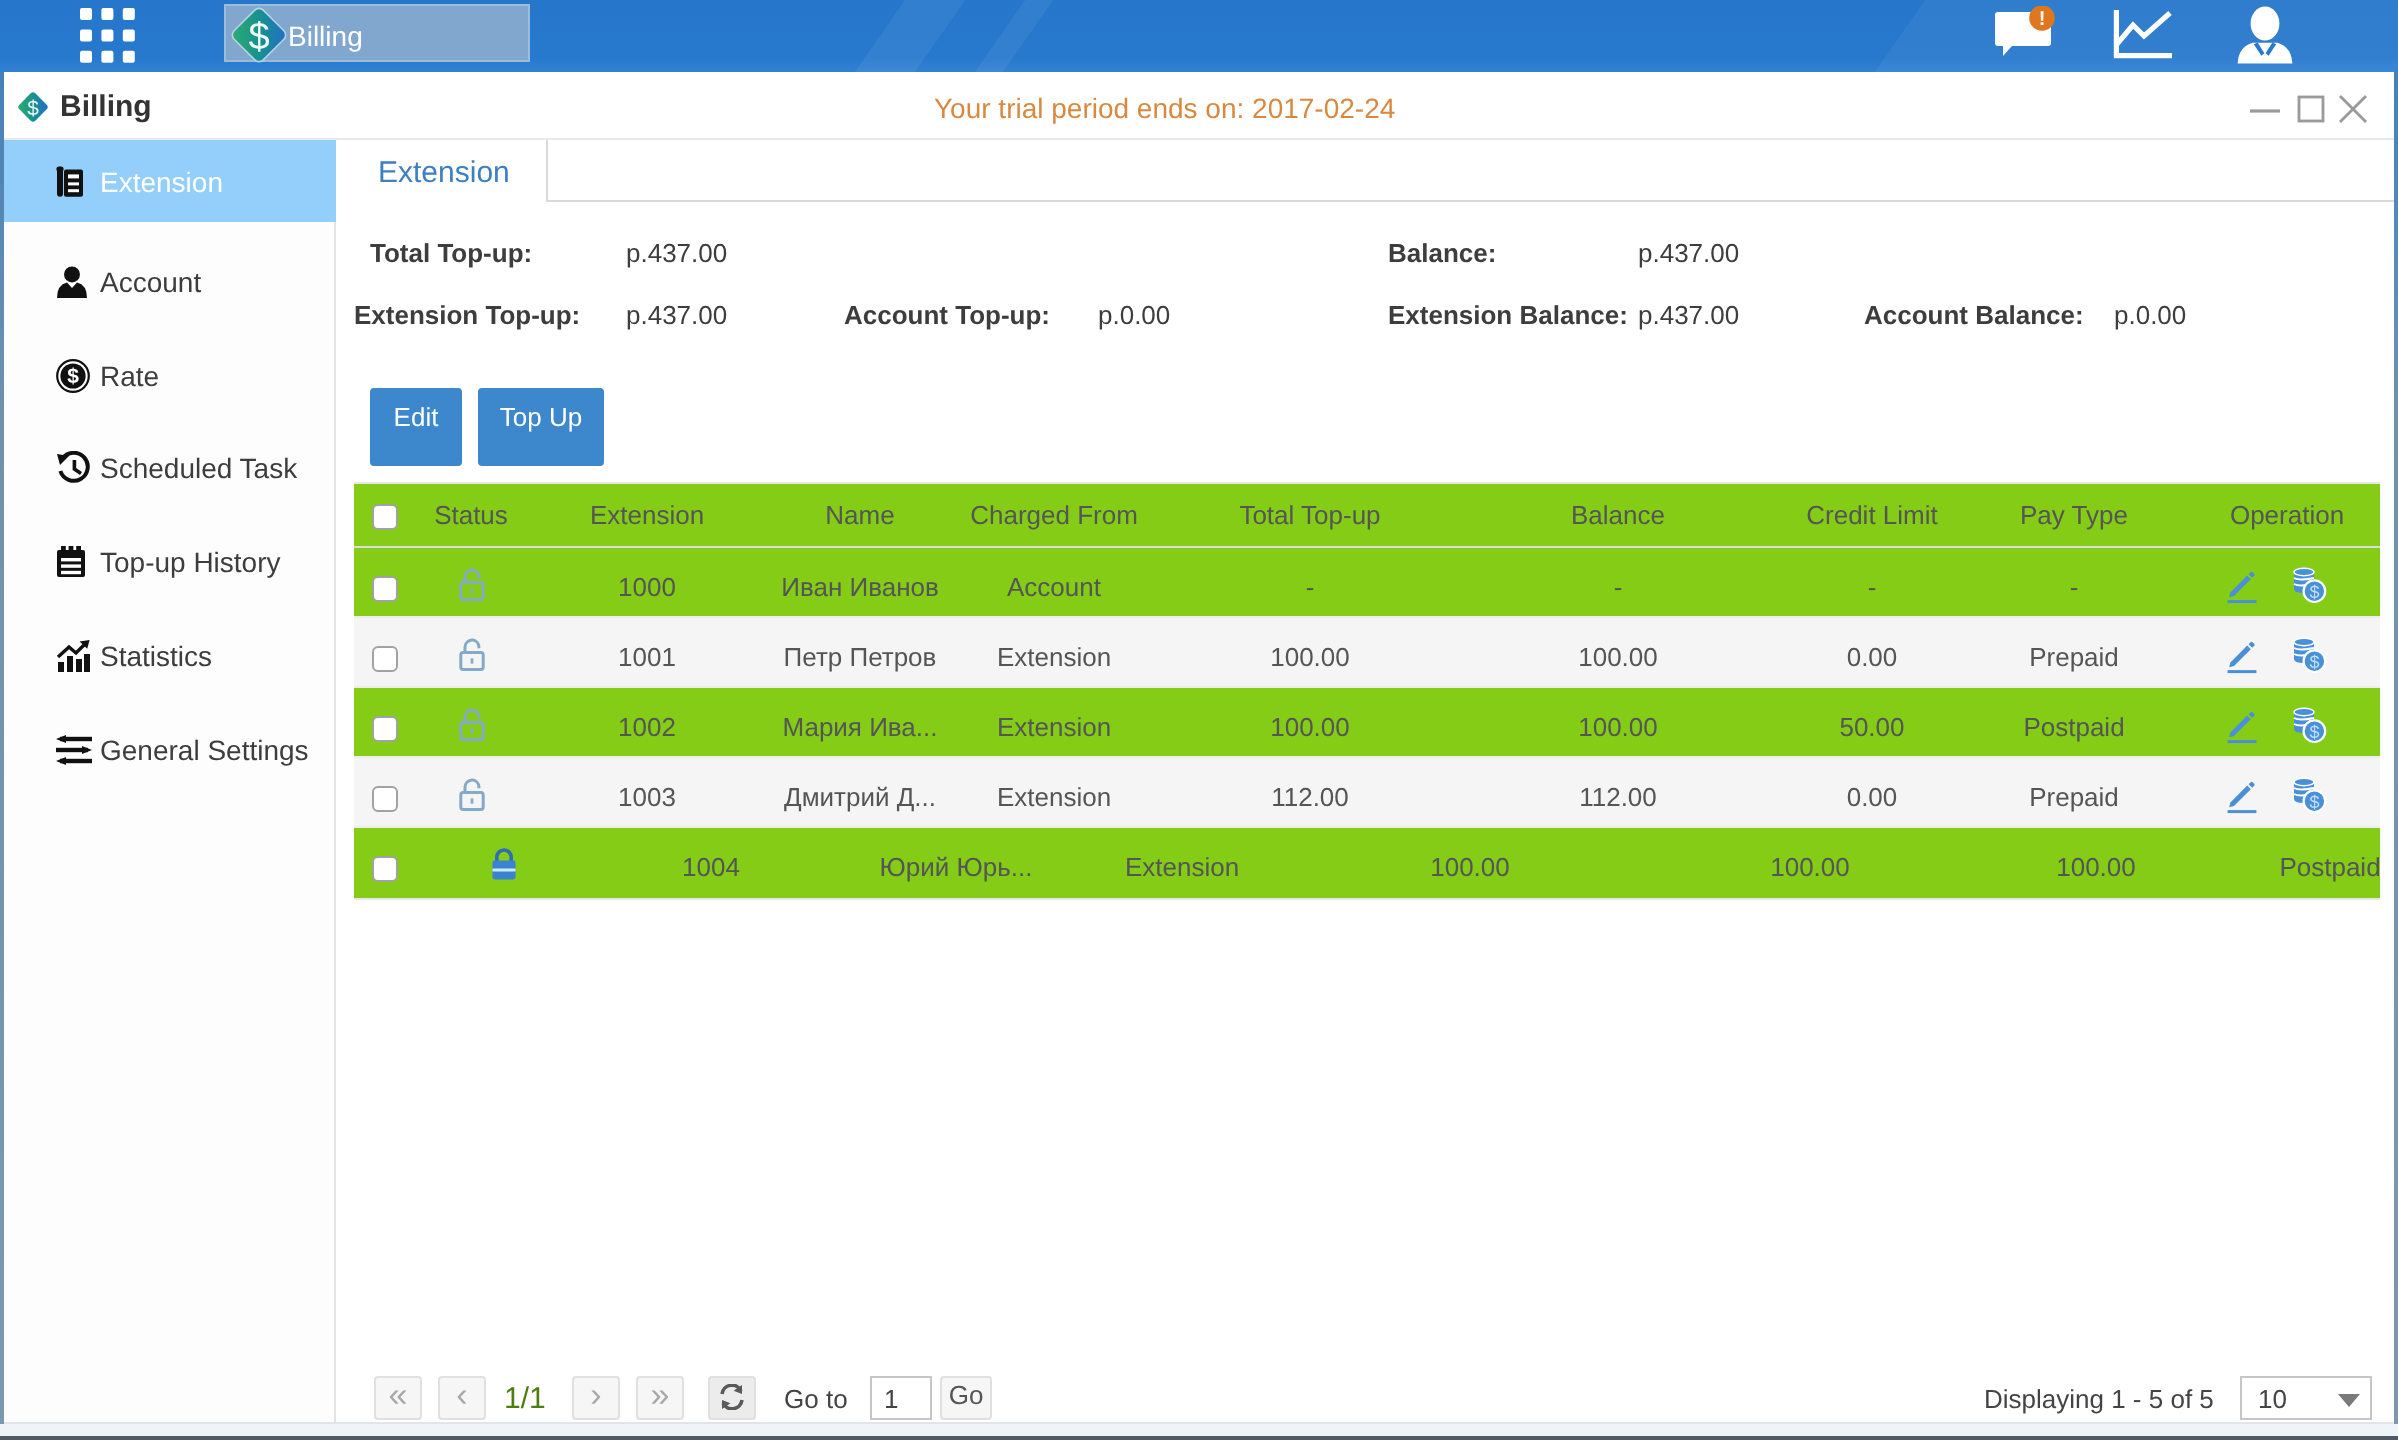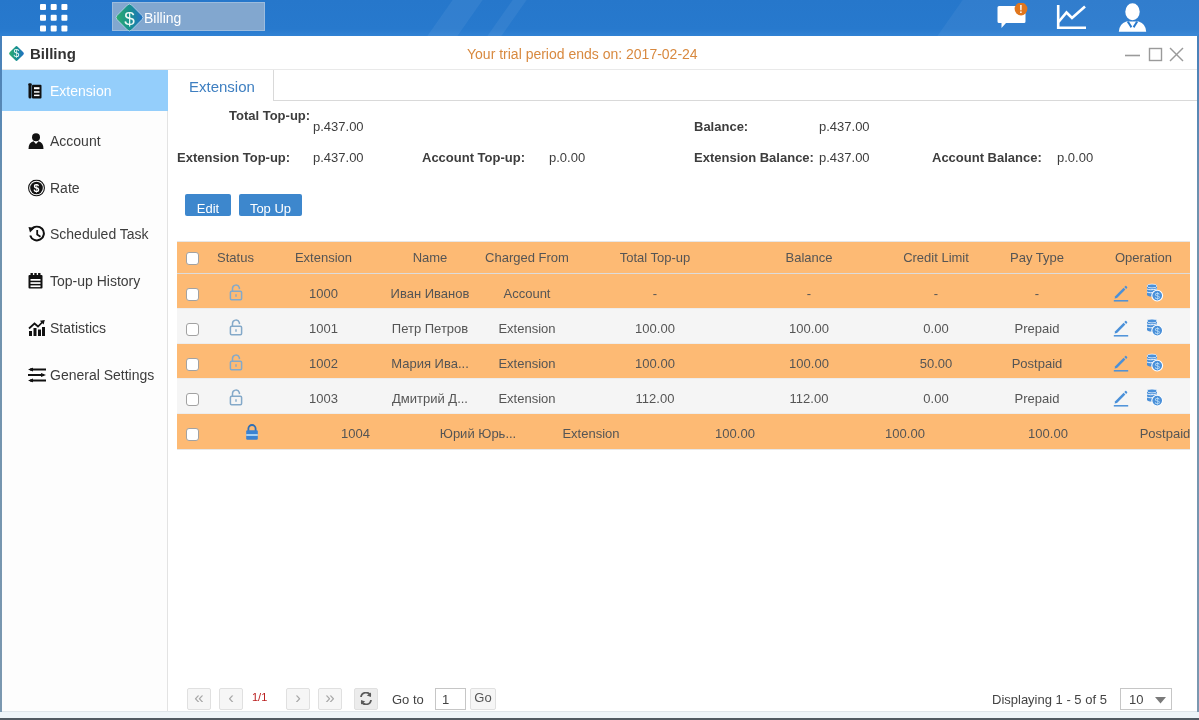--- a/index.html
+++ b/index.html
@@ -38,25 +38,25 @@
   #content { position:absolute; left:169px; top:70px; width:1028px; height:642px; background:#fff; }
   #tab { position:absolute; left:0; top:0; width:105px; height:31px; background:#fff;
      border-right:1px solid #d9d9d9; }
   #tab span { position:absolute; left:20px; top:8px; font-size:15px; color:#3e7fc1; }
   #tabline { position:absolute; left:105px; top:30px; width:923px; height:1px; background:#d9d9d9; }
 
   .slabel { position:absolute; font-size:13px; font-weight:bold; color:#3d3d3d; white-space:nowrap; }
   .sval { position:absolute; font-size:13px; color:#3d3d3d; white-space:nowrap; }
 
   .btn { position:absolute; background:#3d87cd; color:#fff; font-size:13px; text-align:center;
-     border-radius:2px; line-height:30px; height:22px; }
+     border-radius:2px; line-height:30px; height:39px; }
 
   
   #tbl { position:absolute; left:8px; top:171px; width:1013px; border-top:1px solid #e7e7e7; border-bottom:1px solid #e7e7e7; }
-  .trow { display:flex; height:35px; align-items:center; border-bottom:1px solid #ededed; background:#fdba74; padding-top:4px; }
+  .trow { display:flex; height:35px; align-items:center; border-bottom:1px solid #ededed; background:#84cc16; padding-top:4px; }
   .trow.alt { background:#f5f5f5; }
   .trow.head { height:32px; border-bottom:1px solid #dcdcdc; padding-top:0; }
   .trow:last-child { border-bottom:none;gap:16px; }
   .tc { flex:none; text-align:center; font-size:13px; color:#555; overflow:hidden; white-space:nowrap; }
   .c0{width:31px; text-align:left; padding-left:9px;}
   .c1{width:55px;} .c2{width:121px;} .c3{width:92px;} .c4{width:102px;}
   .c5{width:154px;} .c6{width:154px;} .c7{width:100px;} .c8{width:102px;} .c9{width:101px; padding-right:3px;}
   .cb { display:inline-block; width:13px; height:13px; border:1px solid #a2a2a2; border-radius:3px; background:#fff; vertical-align:middle; }
 
   
@@ -213,21 +213,21 @@
       <div class="label">Statistics</div>
     </div>
   </div>
 
   <div id="content">
     <div id="tab">
         <span>Extension</span>
       </div>
     <div id="tabline"></div>
 
-    <div class="slabel" style="left:16px; top:38px;margin-left:44px;">Total Top-up:</div>
+    <div class="slabel" style="left:16px; top:49px;">Total Top-up:</div>
     <div class="sval" style="left:144px; top:49px;">p.437.00</div>
     <div class="slabel" style="left:525px; top:49px;">Balance:</div>
     <div class="sval" style="left:650px; top:49px;">p.437.00</div>
 
     <div class="slabel" style="left:8px; top:80px;">Extension Top-up:</div>
     <div class="sval" style="left:144px; top:80px;">p.437.00</div>
     <div class="slabel" style="left:253px; top:80px;">Account Top-up:</div>
     <div class="sval" style="left:380px; top:80px;">p.0.00</div>
     <div class="slabel" style="left:525px; top:80px;">Extension Balance:</div>
     <div class="sval" style="left:650px; top:80px;">p.437.00</div>
@@ -366,36 +366,36 @@
         <path d="M2 7 Q4.5 8.5 12 7" stroke="#fff" stroke-width="0.9" fill="none"></path>
         <path d="M2 10 Q4.5 11.5 12 10" stroke="#fff" stroke-width="0.9" fill="none"></path>
         <circle cx="12.2" cy="13.6" r="5.4" fill="#4a90d9" stroke="#fff" stroke-width="1.1"></circle>
         <text x="12.2" y="16.8" font-size="9" fill="#bfe0f8" text-anchor="middle" font-family="Liberation Sans">$</text>
       </g>
     </defs>
   </svg>
 
   <div class="pgbtn" style="left:187px;">«</div>
   <div class="pgbtn" style="left:219px;">‹</div>
-  <div class="pgtxt" style="left:252px; top:691px; font-size:11px; color:#b91c1c;">1/1</div>
+  <div class="pgtxt" style="left:252px; top:691px; font-size:15px; color:#4d7c0f;">1/1</div>
   <div class="pgbtn" style="left:286px;">›</div>
   <div class="pgbtn" style="left:318px;">»</div>
   <div class="pgbtn" style="left:354px; background:#ececec; color:#555;">
     <svg width="14" height="13" viewBox="0 0 14 13" style="margin-top:3px;">
       <path d="M2 5 A5 5 0 0 1 11.5 3.5" fill="none" stroke="#5a5a5a" stroke-width="1.8"></path>
       <path d="M12 0.5 L12 5 L7.8 3.4 Z" fill="#5a5a5a"></path>
       <path d="M12 8 A5 5 0 0 1 2.5 9.5" fill="none" stroke="#5a5a5a" stroke-width="1.8"></path>
       <path d="M2 12.5 L2 8 L6.2 9.6 Z" fill="#5a5a5a"></path>
     </svg>
   </div>
   <div class="pgtxt" style="left:392px; top:692px;">Go to</div>
   <div class="abs" style="left:435px; top:688px; width:31px; height:22px; border:1px solid #c6c6c6; background:#fff; font-size:13px; color:#444; padding:3px 0 0 6px;">1</div>
   <div class="pgbtn" style="left:470px; width:26px; color:#555; font-size:13px;">Go</div>
   <div class="pgtxt" style="left:992px; top:692px;">Displaying 1 - 5 of 5</div>
-  <div class="abs" style="left:1120px; top:688px; width:52px; height:22px; border:1px solid #c6c6c6; background:#fff;">
+  <div class="abs" style="left:1120px; top:688px; width:66px; height:22px; border:1px solid #c6c6c6; background:#fff;">
     <span style="position:absolute; left:8px; top:3px; font-size:13px; color:#444;">10</span>
     <svg class="abs" style="right:5px; top:8px;" width="11" height="7" viewBox="0 0 11 7">
         <path d="M0 0 L11 0 L5.5 6.5 Z" fill="#7a7a7a"></path>
       </svg>
   </div>
 
   <div class="abs" style="left:2px; top:711px; width:1195px; height:1px; background:#dfe5ea;"></div>
   <div class="abs" style="left:0; top:712px; width:1199px; height:6px; background:#eef4f8;"></div>
   <div class="abs" style="left:0; top:718px; width:1199px; height:2px; background:#515a62;"></div>
 

